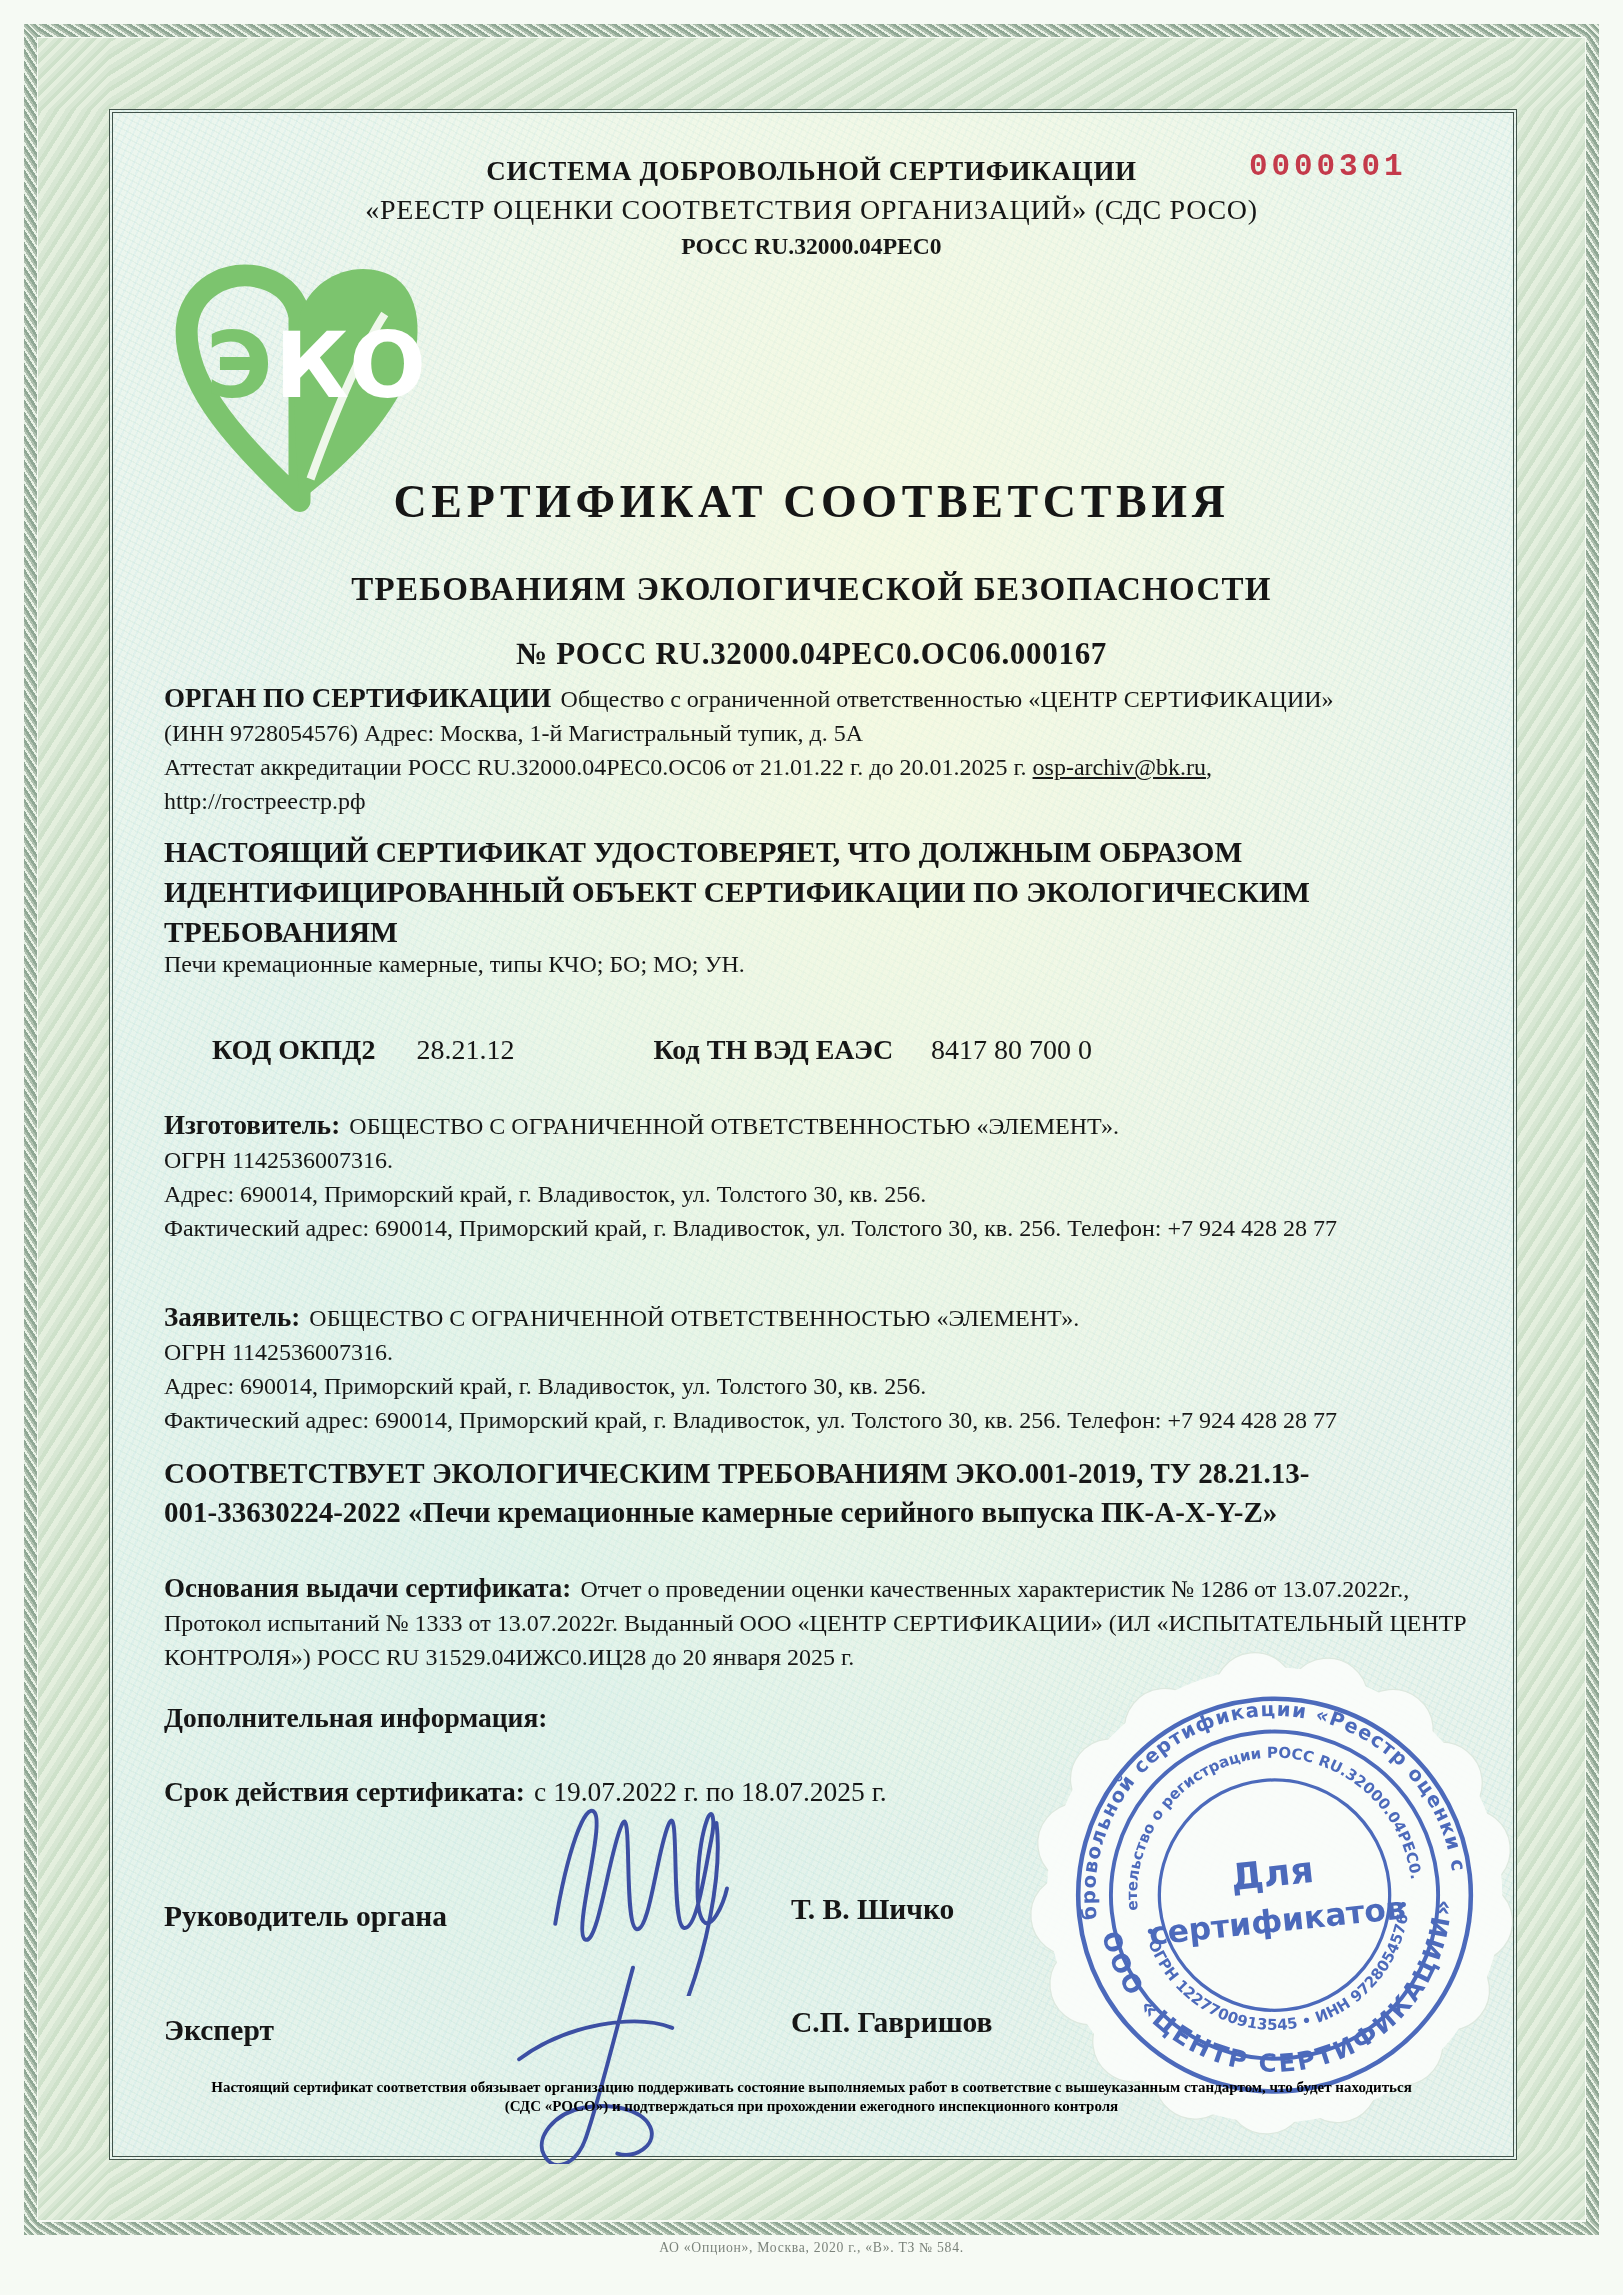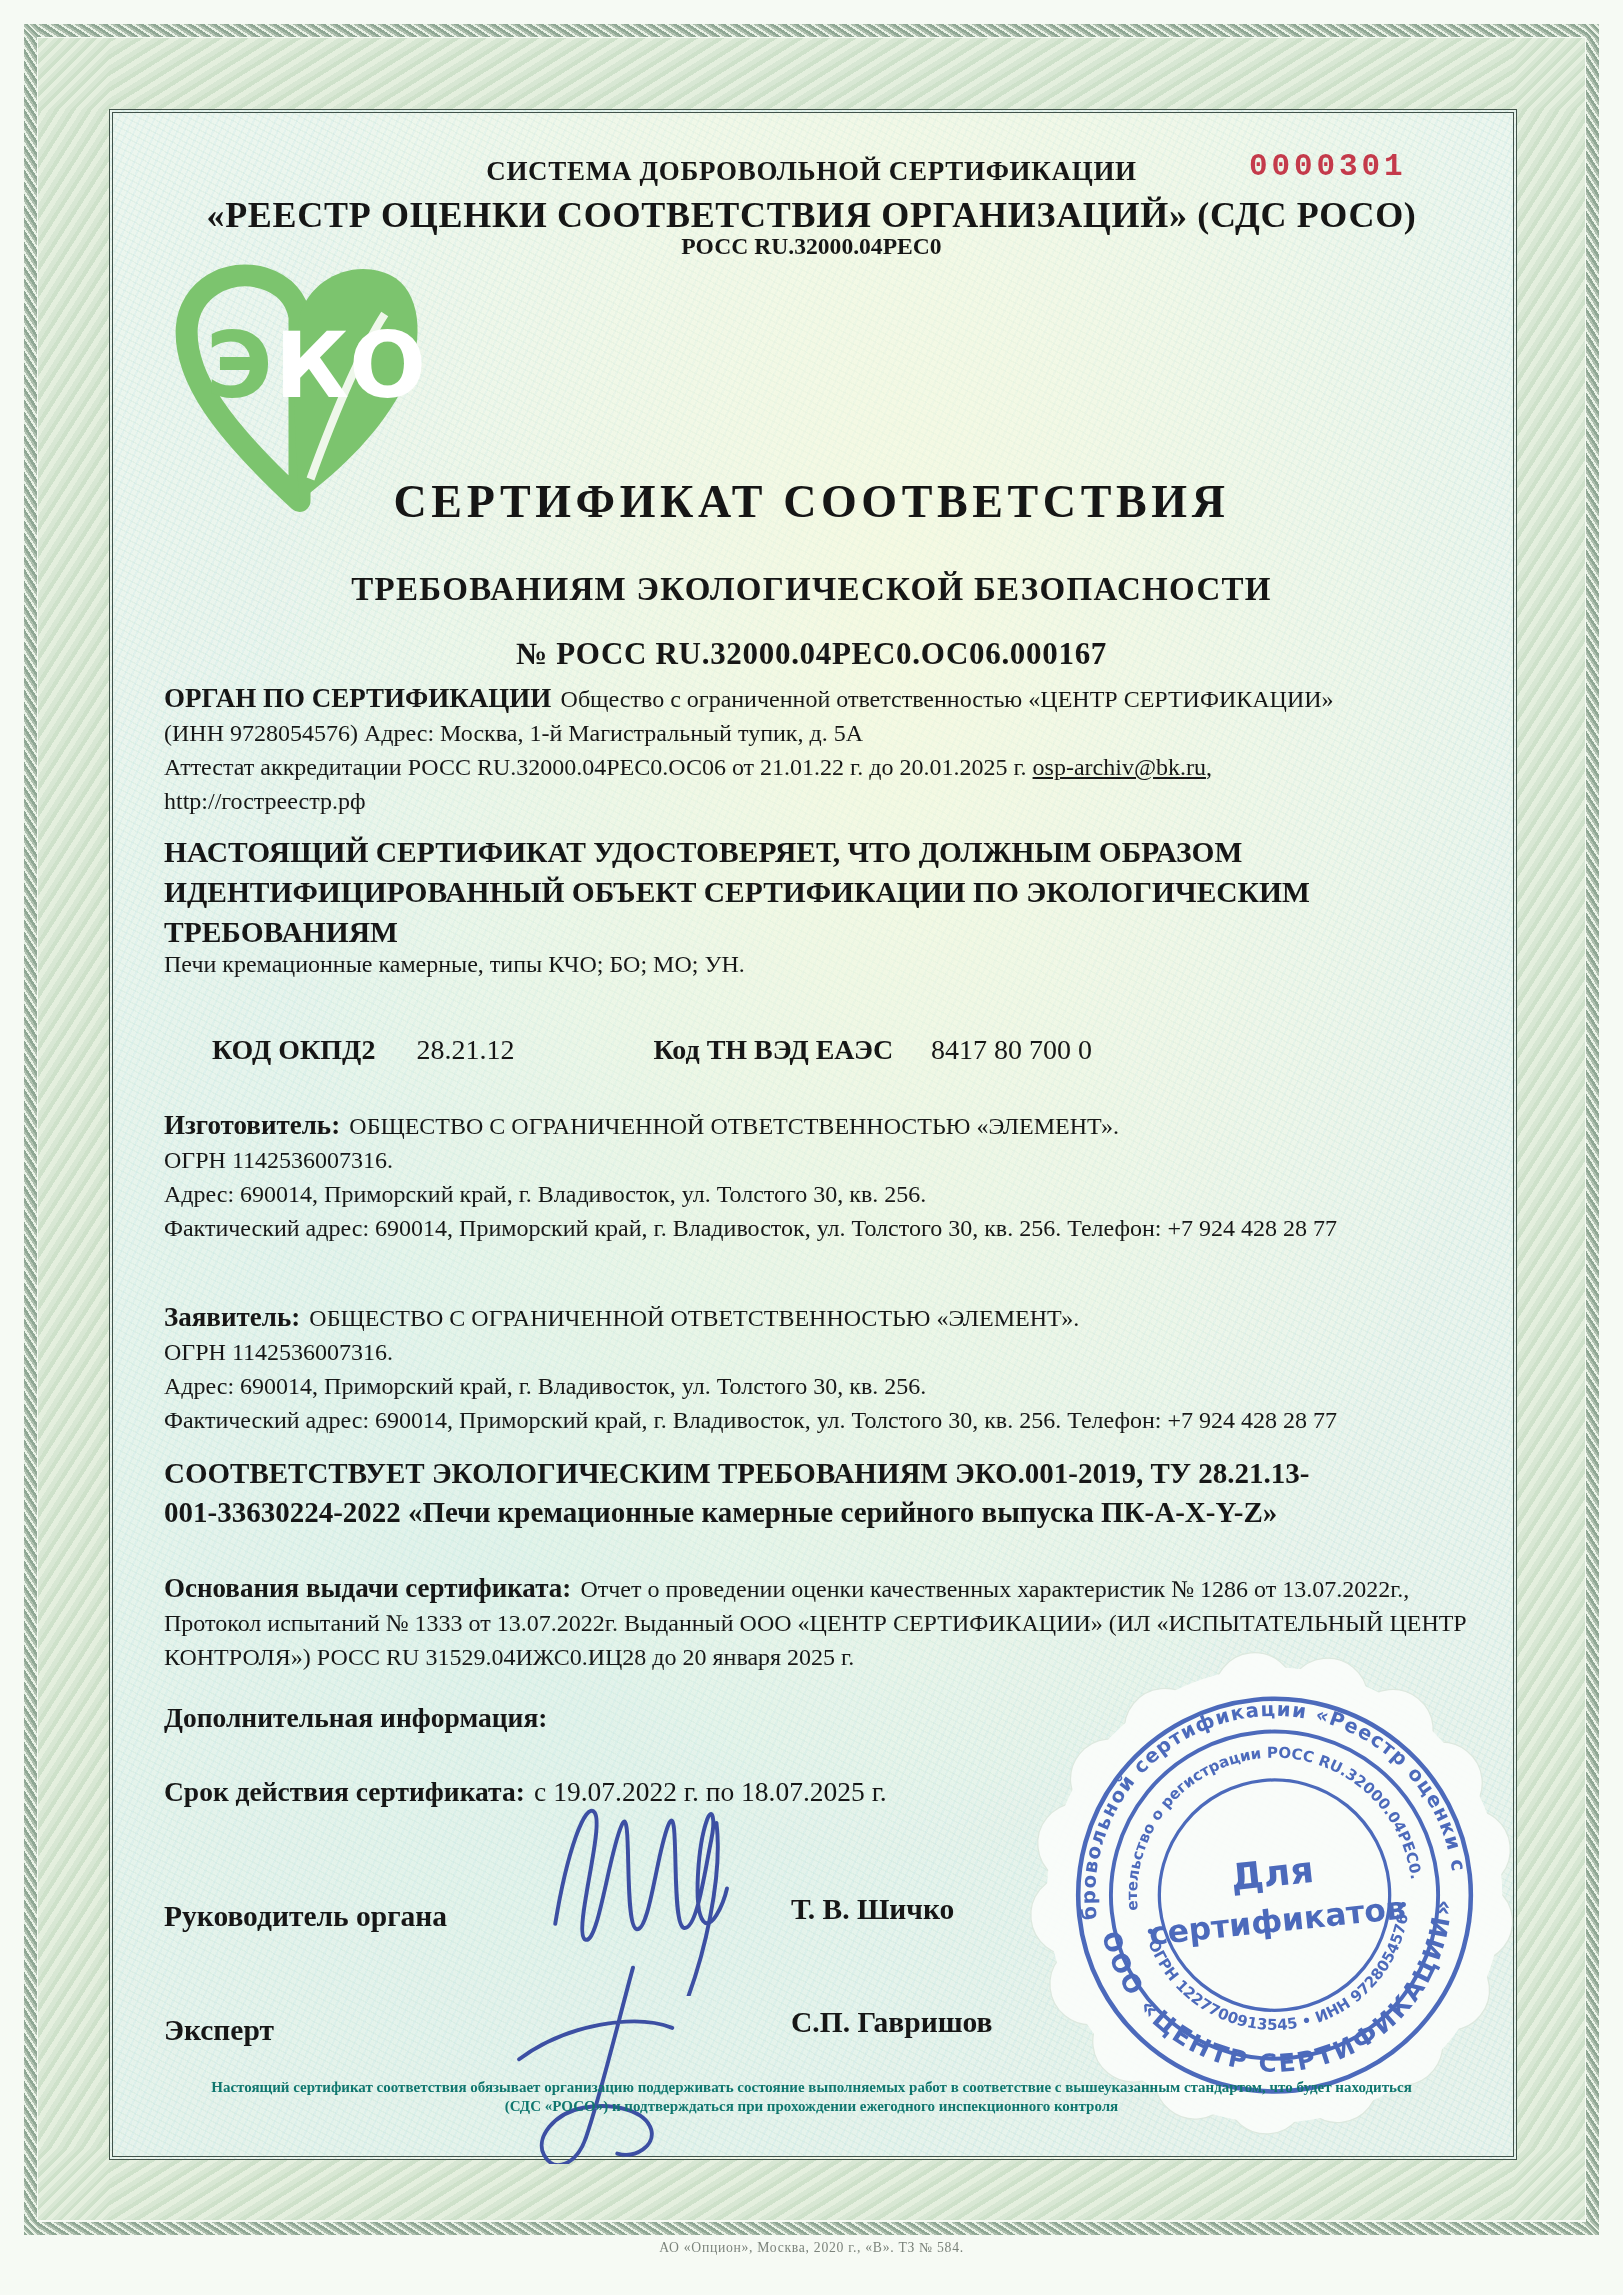--- a/index.html
+++ b/index.html
@@ -27,21 +27,21 @@
       radial-gradient(ellipse at 56% 26%, rgba(252,252,218,.6), rgba(252,252,218,0) 58%),
       radial-gradient(ellipse at 30% 70%, rgba(208,240,230,.35), rgba(208,240,230,0) 55%),
       repeating-linear-gradient(115deg, rgba(140,205,225,.10) 0 2px, rgba(140,205,225,0) 2px 6.5px),
       repeating-linear-gradient(28deg, rgba(130,195,160,.10) 0 1.3px, rgba(130,195,160,0) 1.3px 5.9px),
       linear-gradient(#ecf6ee,#e8f3ec);
   }
   
   .abs{position:absolute;}
   .center{left:0;right:0;text-align:center;}
   .hdr1{top:156px; font-size:27px; font-weight:bold; letter-spacing:0.7px;}
-  .hdr2{top:194px; font-size:36px; font-weight:bold; letter-spacing:0.7px;}
+  .hdr2{top:194px; font-size:28px; font-weight:normal; letter-spacing:0.7px;}
   .hdr3{top:233px; font-size:23.6px; font-weight:bold;}
   .serial{top:149px; left:1249px; font-family:"Liberation Mono",monospace; font-weight:bold;
           font-size:31px; letter-spacing:3.9px; color:#c43a4b;}
   .title{top:475px; font-size:46px; font-weight:bold; letter-spacing:4.6px; white-space:nowrap;}
   .subtitle{top:571px; font-size:33px; font-weight:bold; letter-spacing:1.3px;}
   .numline{top:636px; font-size:31px; font-weight:bold; letter-spacing:0.7px;}
   .block{left:164px; right:111px; font-size:24px; line-height:34px;}
   .block b{font-size:27px; margin-right:9.2px;}
   .organ{top:681px;}
   .u{text-decoration:underline;}
@@ -54,21 +54,21 @@
   .conf{top:1454px; left:164px; right:105px; font-size:29px; font-weight:bold; line-height:39px;}
   .basis{top:1571px;}
   .addl{top:1702px; left:164px; font-size:27.5px; font-weight:bold;}
   .valid{top:1776px; left:164px; font-size:27.5px;}
   .valid b{font-size:27.5px; margin-right:9.2px;}
   .sig-label{left:164px; font-size:29.5px; font-weight:bold;}
   .sig-name{left:791px; font-size:29.5px; font-weight:bold;}
   .row-head{top:1900px;} .row-head-name{top:1893px;}
   .row-exp{top:2014px;} .row-exp-name{top:2006px;}
   .footer{top:2078px; left:134px; width:1355px; text-align:center;
-          font-size:15px; font-weight:bold; line-height:19px; color:#0f766e;}
+          font-size:15px; font-weight:bold; line-height:19px; color:#000000;}
   .printer{top:2240px; left:0; right:0; text-align:center; font-family:Liberation Serif, serif;
            font-size:13.7px; color:#7b837b; letter-spacing:0.7px;}
   .logo{top:250px; left:162px; width:275px; height:282px;}
   .stampwrap{top:1645px; left:1020px; width:513px; height:513px; transform:rotate(-6deg); opacity:.93;}
   .sig-ink{position:absolute; pointer-events:none;}
   .sig1{top:1760px; left:529px; width:236px; height:236px;}
   .sig2{top:1948px; left:481px; width:249px; height:216px;}
 </style>
 </head>
 <body>

